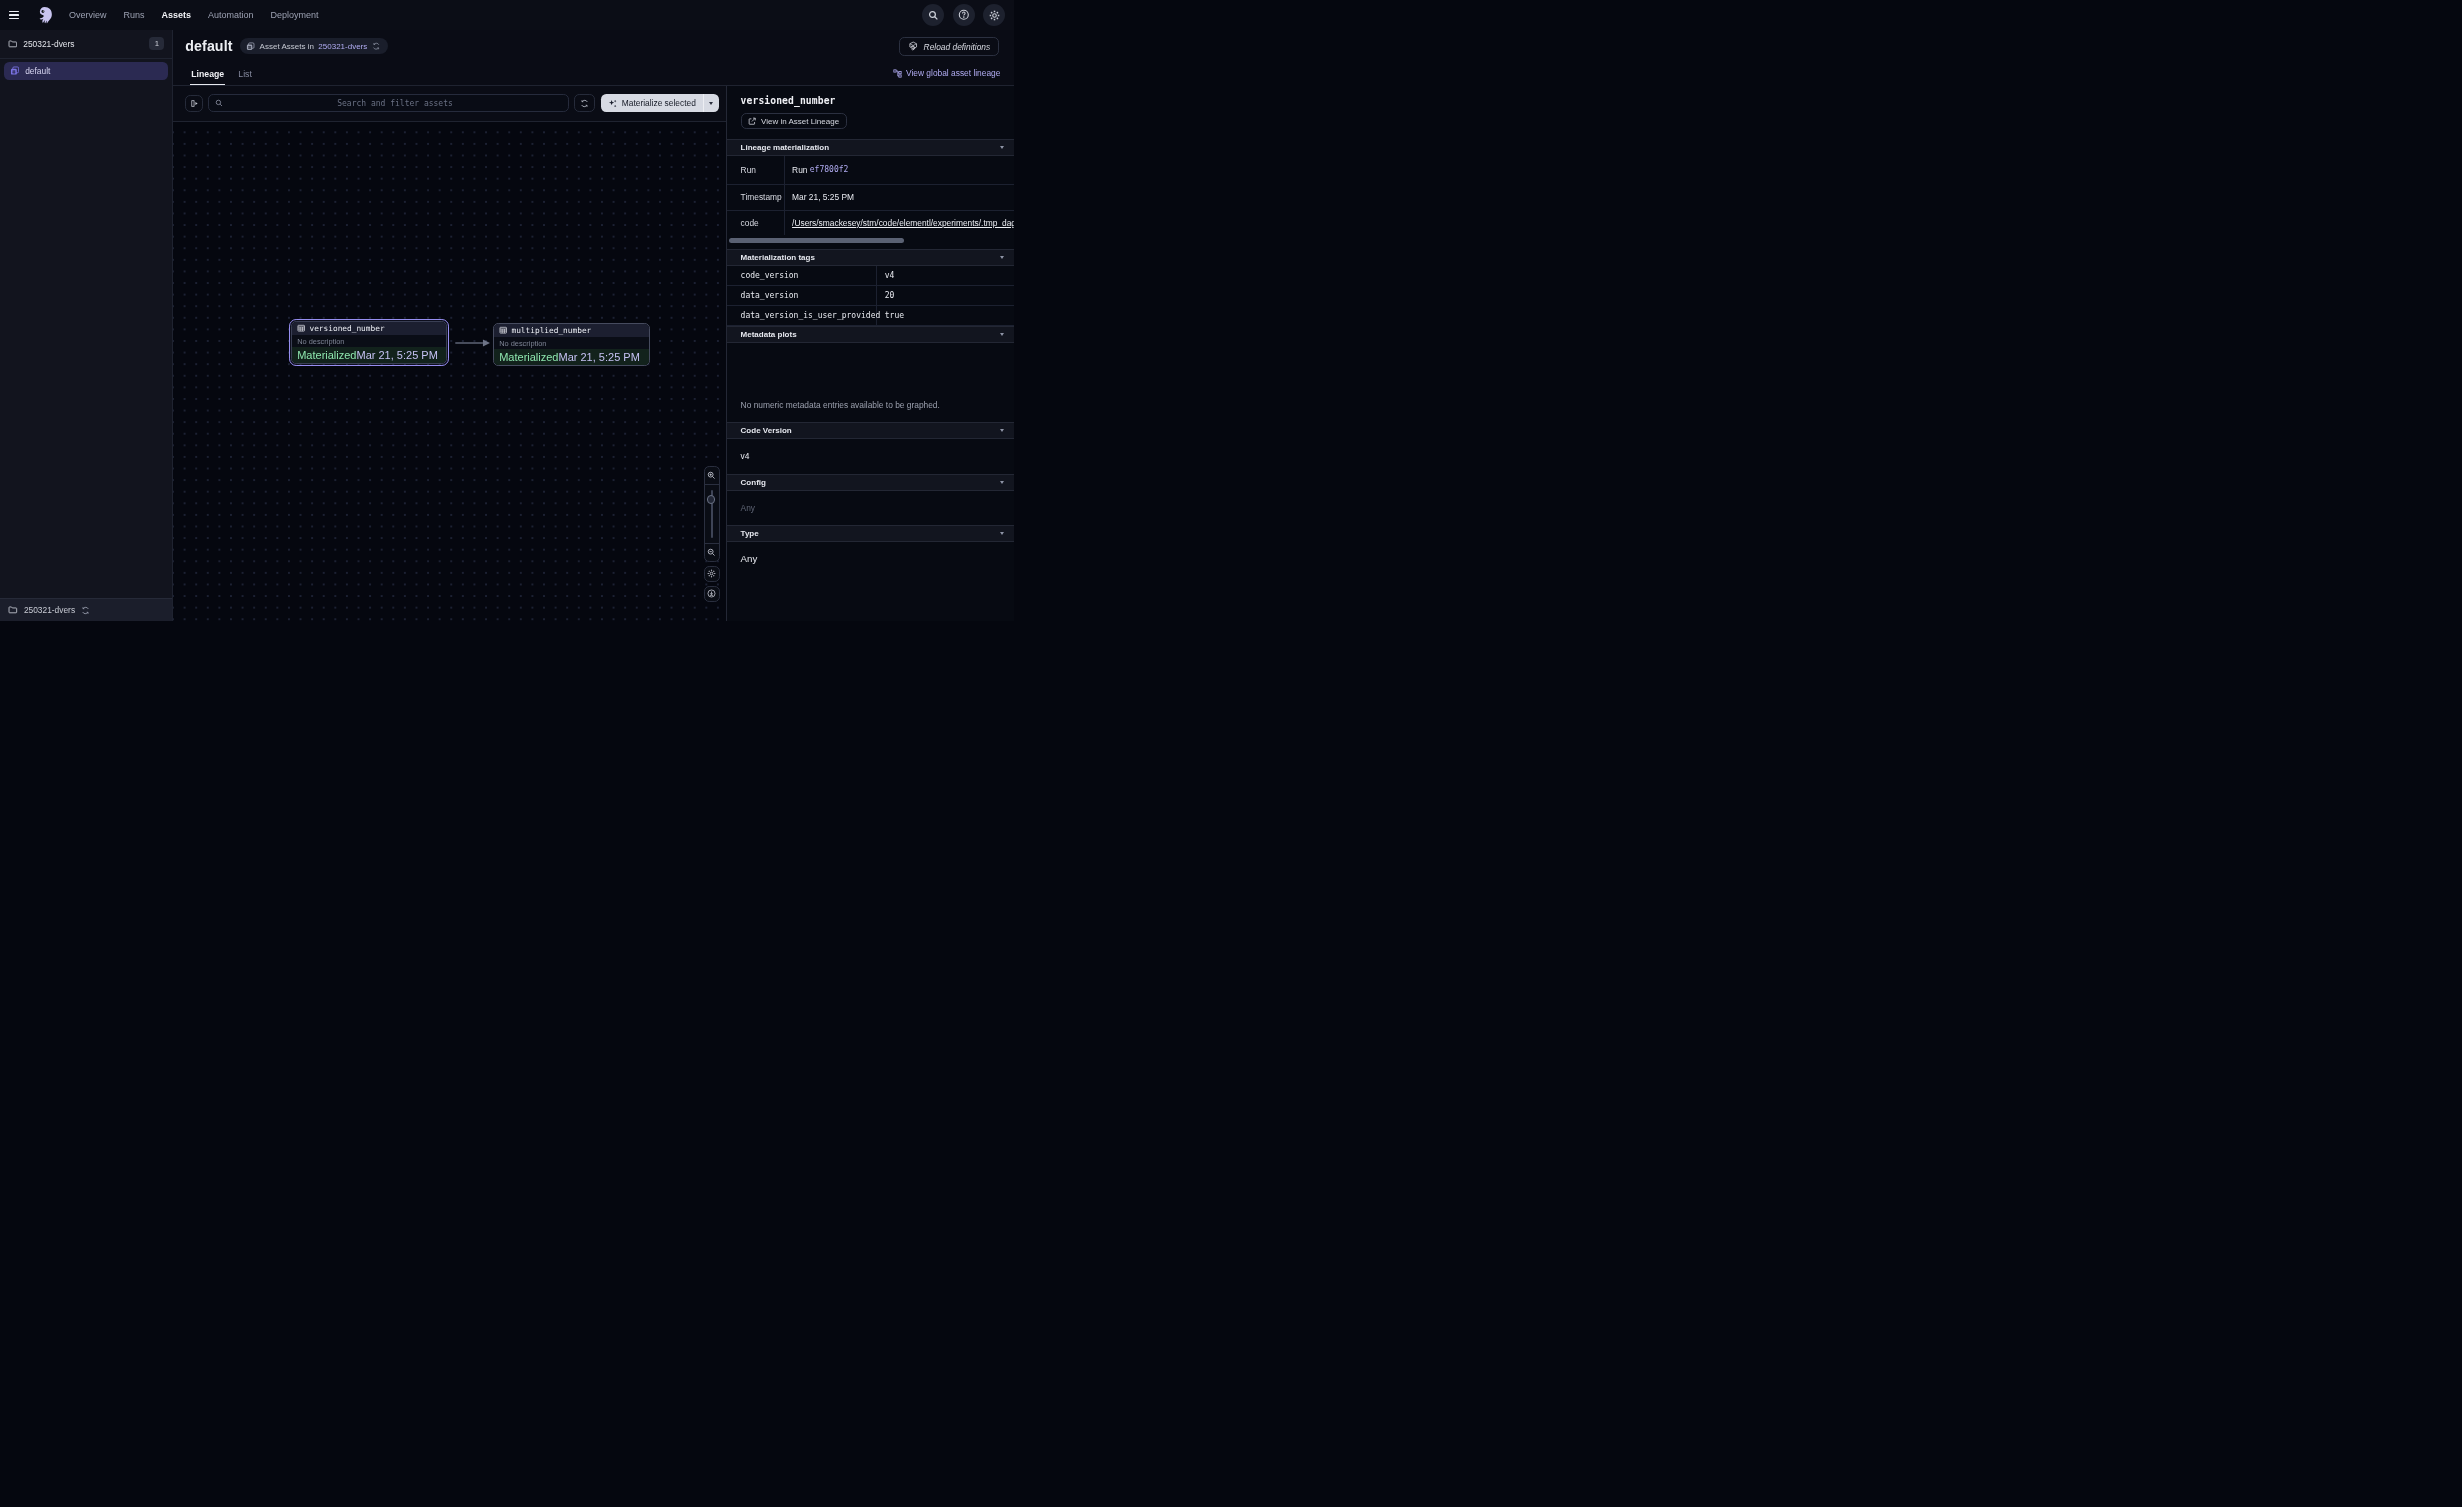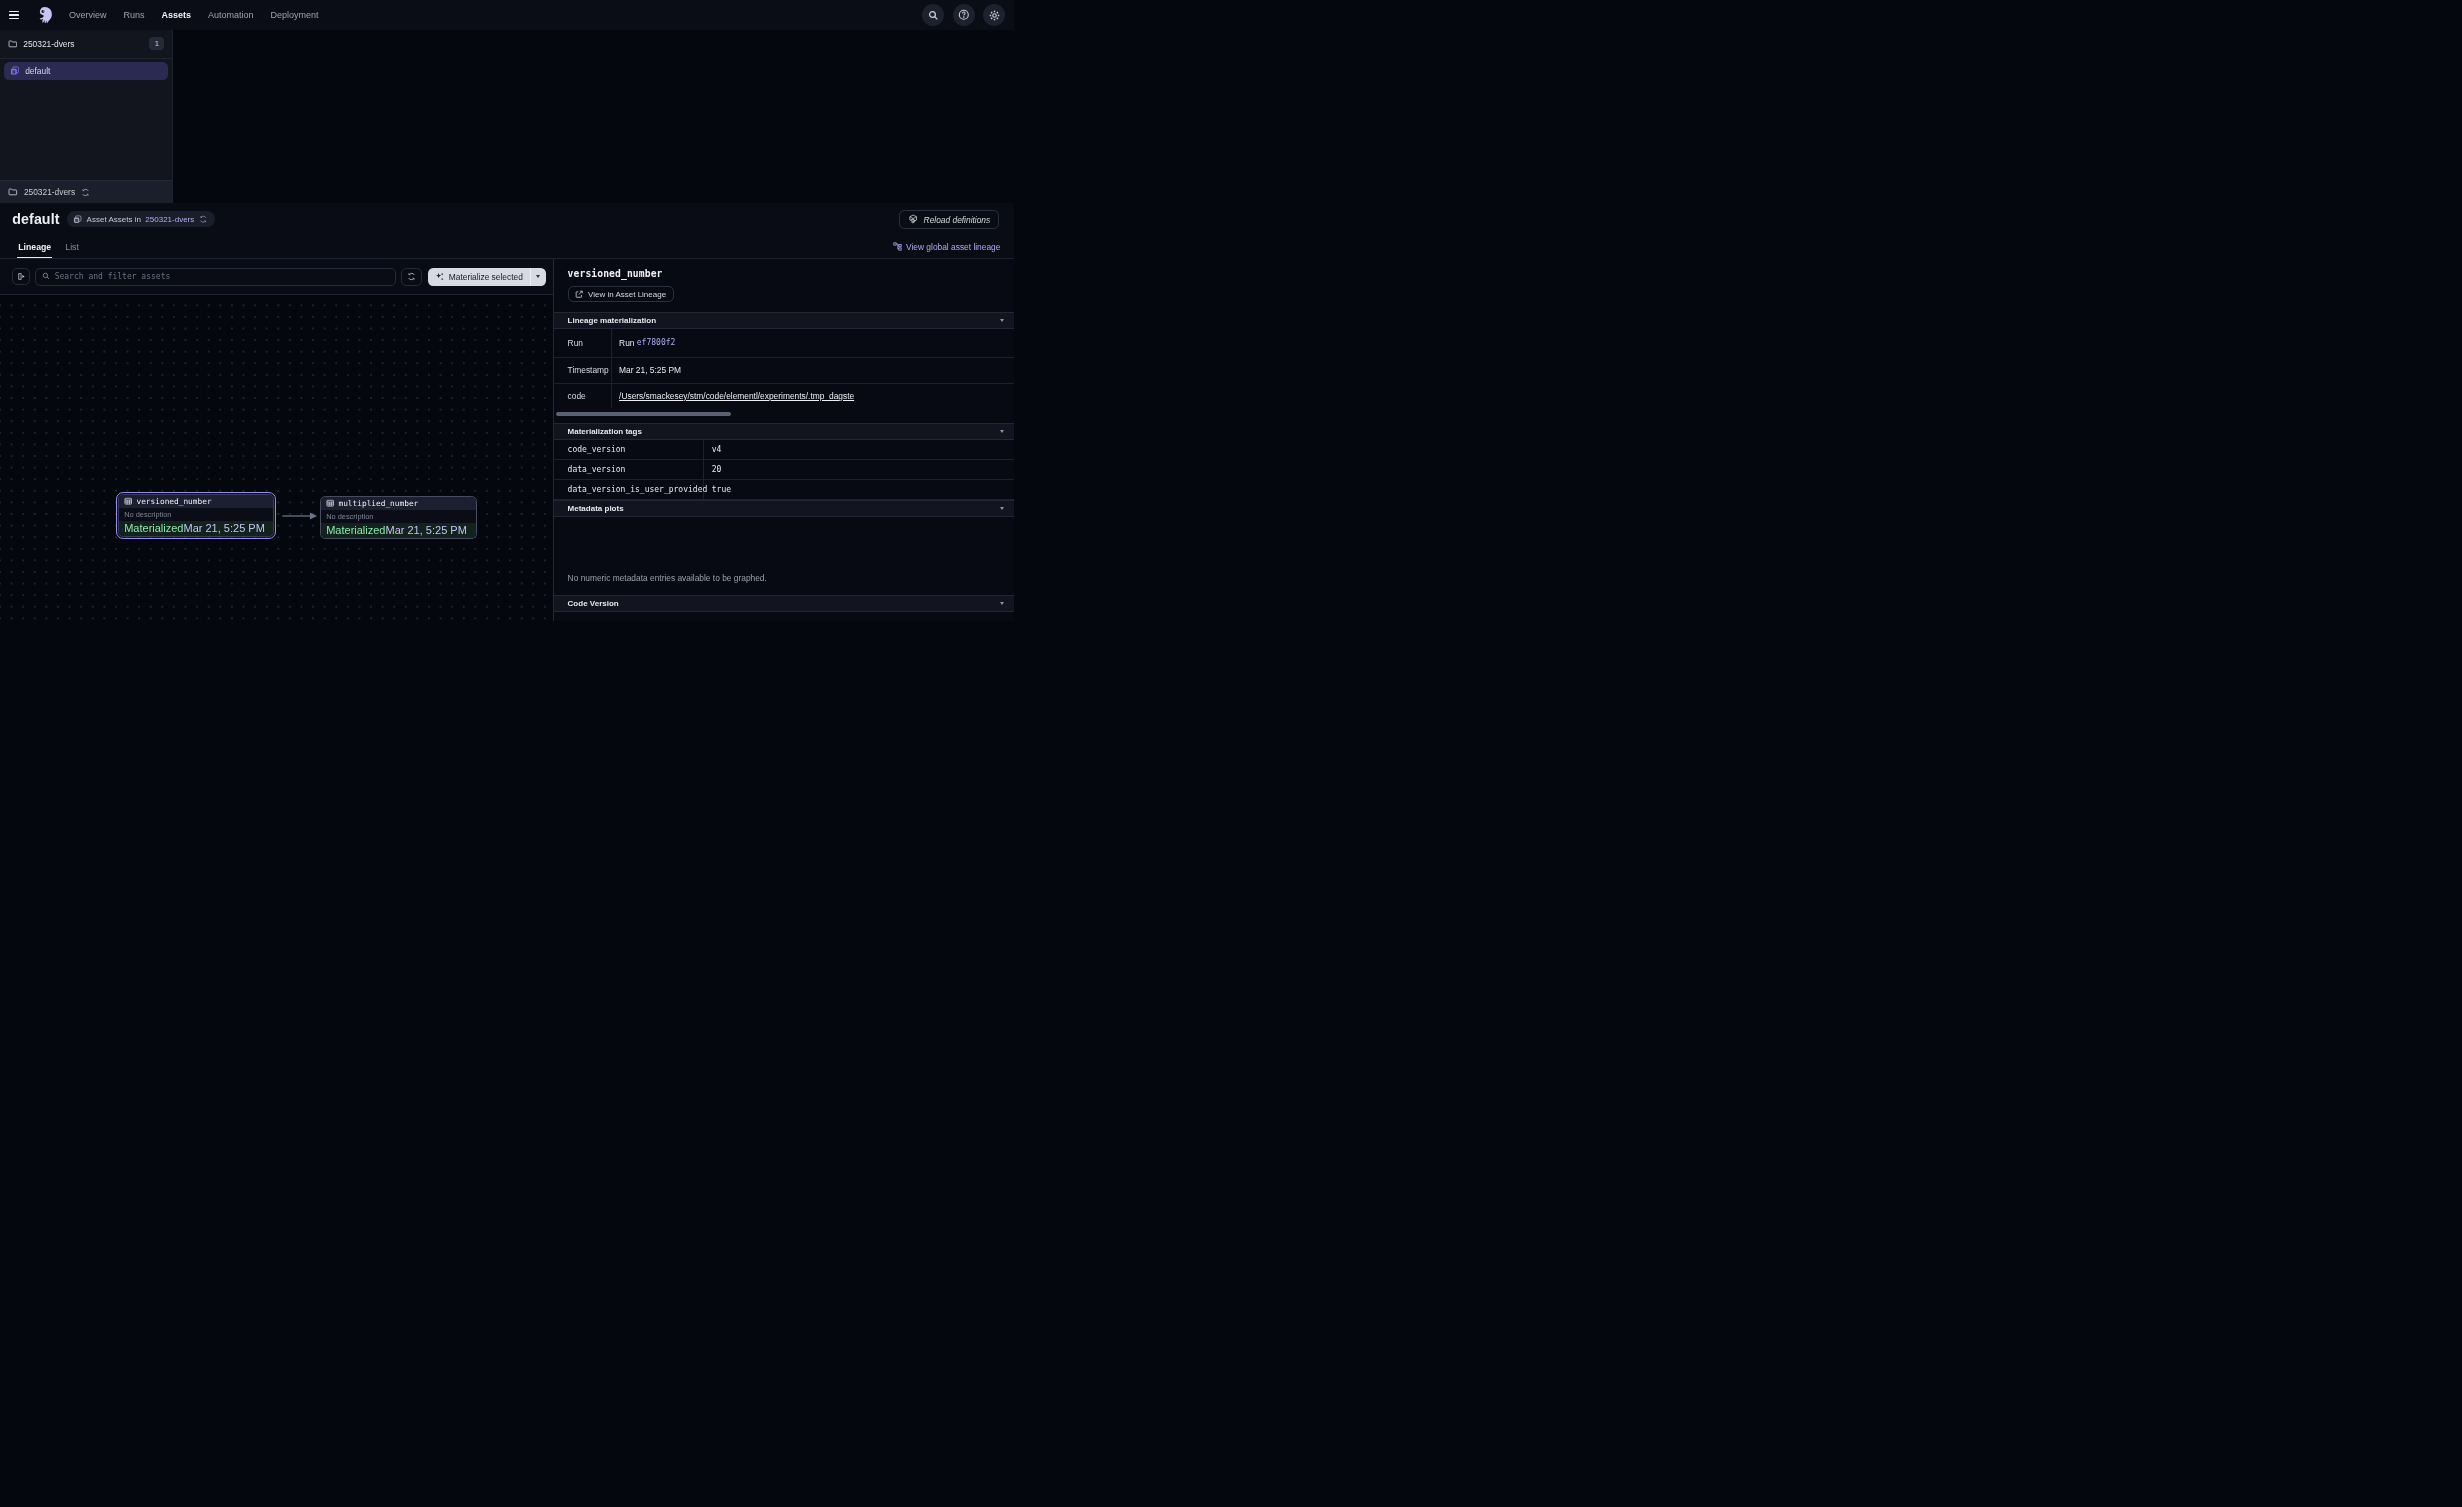--- a/index.html
+++ b/index.html
@@ -17,21 +17,21 @@
   .hamburger span { display:block; width:10.4px; height:1.3px; background:#ECEEF4; border-radius:0.6px; }
   .logo { width:21px; height:21px; margin-left:7.8px; flex:0 0 auto; }
   .navitems { display:flex; gap:17px; margin-left:14.2px; }
   .navitem { color:#9CA1B2; font-size:9px; font-weight:500; cursor:pointer; }
   .navitem.active { color:#F2F3F7; font-weight:700; }
   .nav-right { margin-left:auto; display:flex; gap:8.4px; }
   .circle-btn { width:22px; height:22px; border-radius:50%; background:#1D212E; border:none; cursor:pointer;
     display:flex; align-items:center; justify-content:center; color:#CDD0D9; }
 
   
-  .content { display:flex; height:591px;flex-direction:column; }
+  .content { display:flex; height:591px; }
   .sidebar { width:173px; flex:0 0 173px; background:#12141E; border-right:0.6px solid #1F2330; display:flex; flex-direction:column; }
   .main { flex:1; display:flex; flex-direction:column; min-width:0; }
 
   
   .side-group-row { height:28.5px; display:flex; align-items:center; gap:5.8px; padding:0 7.8px; border-bottom:0.6px solid #1F2330; color:#E2E4EA; font-weight:500; }
   .side-count { margin-left:auto; background:#262A38; color:#C9CCD6; border-radius:3.9px; font-size:7.8px; padding:1.9px 5.2px; }
   .side-item-wrap { padding:3.9px; }
   .side-item { height:17.5px; border-radius:5.2px; display:flex; align-items:center; gap:5.8px; padding:0 5.8px; cursor:pointer; color:#C9CCD6; }
   .side-item.selected { background:#2B2A52; color:#D8D6F2; }
   .side-footer { margin-top:auto; height:23px; background:#1B1E2B; border-top:0.6px solid #262A38; display:flex; align-items:center; gap:5.8px; padding:0 8.4px; color:#C8CBD4; }
@@ -49,21 +49,21 @@
   .tab.active { color:#F0F1F5; font-weight:700; border-bottom:1.9px solid #E7E9EF; }
   .view-global { position:absolute; right:13.6px; bottom:6.5px; display:flex; align-items:center; gap:4.5px; color:#B1ACF2; font-size:8.4px; text-decoration:none; cursor:pointer; }
 
   
   .main-body { display:flex; height:536px; min-height:0; }
   .canvas-col { width:553px; flex:0 0 553px; display:flex; flex-direction:column; }
   .toolbar { height:36px; border-bottom:0.6px solid #1F2330; background:#0A0C15; display:flex; align-items:center; padding:0 7.1px 0 12.3px; gap:5.2px; }
   .tool-sq { width:17.5px; height:17.5px; flex:0 0 auto; border:0.6px solid #262B3A; border-radius:5.2px; background:transparent; color:#C8CBD5; display:flex; align-items:center; justify-content:center; cursor:pointer; }
   .searchbox { flex:1; height:18px; border:0.6px solid #262B3C; border-radius:5.2px; background:#090C15; display:flex; align-items:center; padding:0 5.8px; gap:4.5px; color:#6A7184; }
   .searchbox input { flex:1; background:transparent; border:none; outline:none; color:#D8DAE2;
-    font-family:"DejaVu Sans Mono", monospace; font-size:8px; }
+    font-family:"DejaVu Sans Mono", monospace; font-size:8px;text-align:center; }
   .searchbox input::placeholder { color:#6A7184; }
   .refresh-sq { width:21px; height:18px; flex:0 0 auto; border:0.6px solid #262B3A; border-radius:5.2px; background:transparent; color:#B8BCC8; display:flex; align-items:center; justify-content:center; cursor:pointer; }
   .mat-split { height:18px; flex:0 0 auto; display:flex; align-items:stretch; border-radius:5.2px; overflow:hidden; background:#D7DAE3; color:#161A26; }
   .mat-main { display:flex; align-items:center; gap:4.5px; padding:0 7.1px; border:none; background:transparent; font-family:inherit; font-size:8.4px; font-weight:500; color:#161A26; cursor:pointer; }
   .mat-caret { width:16px; display:flex; align-items:center; justify-content:center; border:none; background:transparent; border-left:0.6px solid #EDEEF3; cursor:pointer; }
   .caret-down { width:0; height:0; border-left:2.9px solid transparent; border-right:2.9px solid transparent; border-top:3.6px solid #2A2E3C; }
 
   
   .canvas { position:relative; flex:1; background:#05070F;
     background-image:radial-gradient(circle, #1C2133 1.1px, transparent 1.2px);

